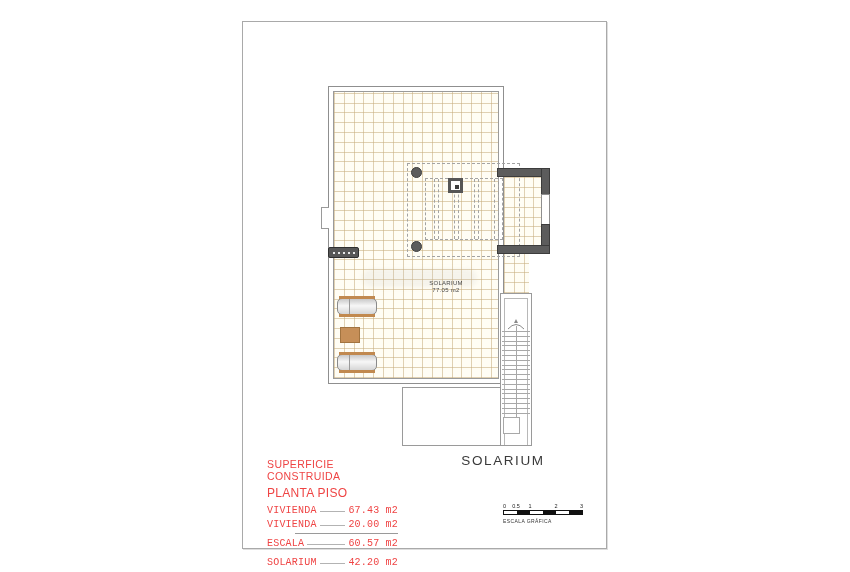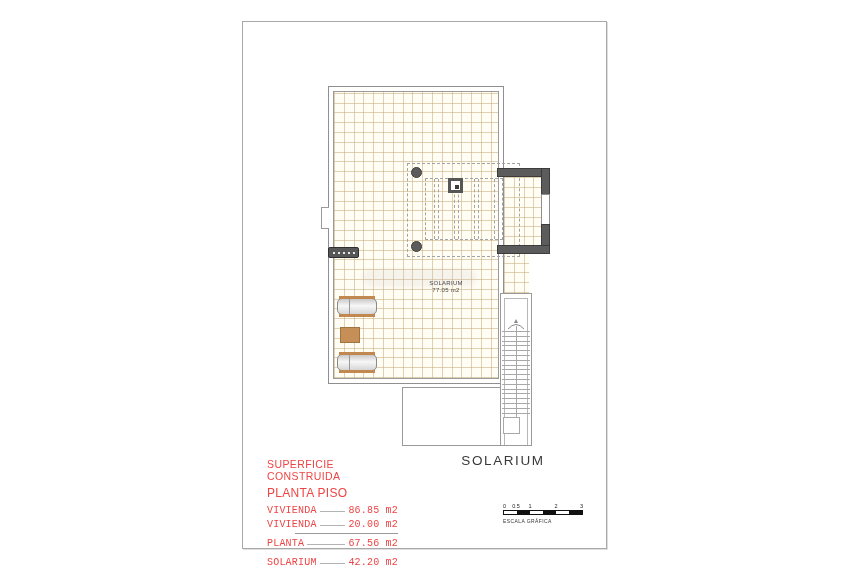--- a/index.html
+++ b/index.html
@@ -161,32 +161,32 @@
   </div>
 
   <div class="abs drawing-title">SOLARIUM</div>
 
   <div class="abs area-table">
     <div class="t-title">SUPERFICIE CONSTRUIDA</div>
     <div class="t-sub">PLANTA PISO</div>
     <div class="t-row">
       <span>VIVIENDA</span>
       <span class="leader"></span>
-      <span class="val">86.85 m2</span>
+      <span class="val">67.43 m2</span>
     </div>
     <div class="t-row">
       <span>VIVIENDA</span>
       <span class="leader"></span>
       <span class="val">20.00 m2</span>
     </div>
     <div class="t-rule"></div>
     <div class="t-row">
-      <span>PLANTA</span>
-      <span class="leader"></span>
-      <span class="val">67.56 m2</span>
+      <span>ESCALA</span>
+      <span class="leader"></span>
+      <span class="val">60.57 m2</span>
     </div>
     <div class="t-gap"></div>
     <div class="t-row">
       <span>SOLARIUM</span>
       <span class="leader"></span>
       <span class="val">42.20 m2</span>
     </div>
   </div>
 
   <div class="abs scale-wrap">

